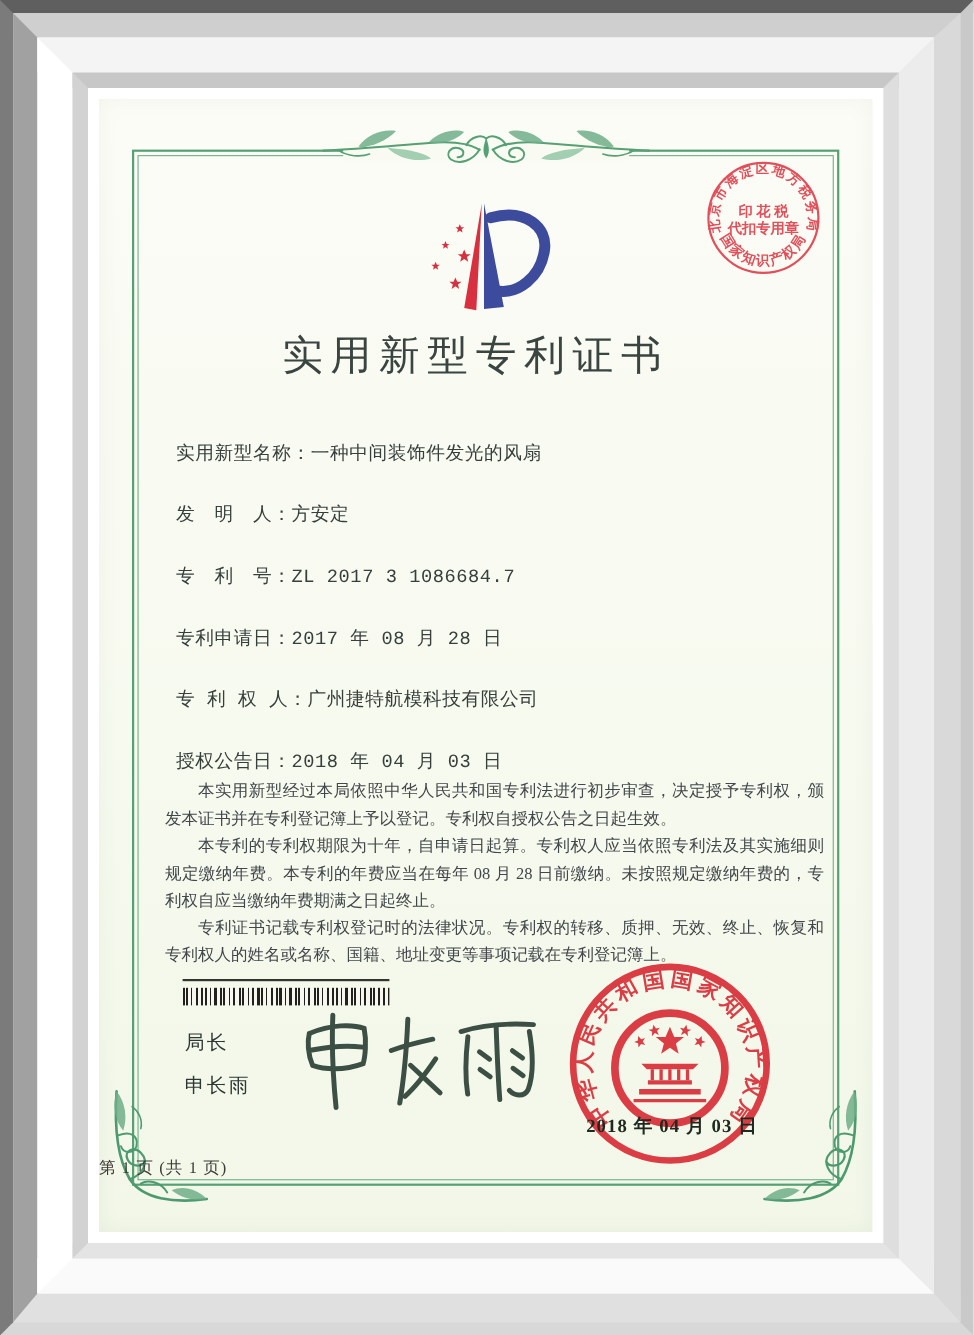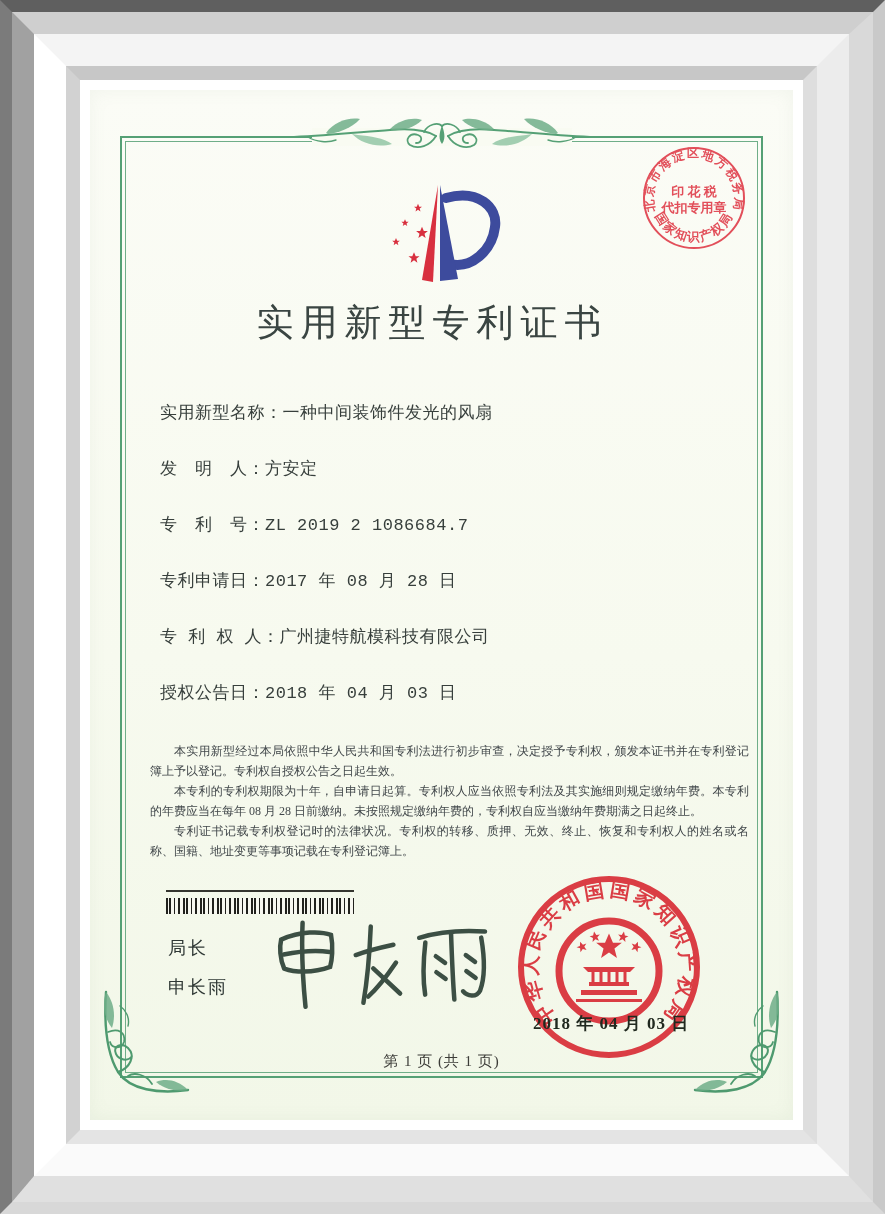--- a/index.html
+++ b/index.html
@@ -21,34 +21,34 @@
          box-shadow:inset 0 0 18px rgba(120,140,110,.08);}
   .cert-border{position:absolute;left:30px;right:30px;top:46px;bottom:42px;border:2px solid #55a075;}
   .cert-border-inner{position:absolute;inset:3px;border:1px solid #6fae88;}
   .cert-no{position:absolute;left:54px;top:96px;font-size:17px;letter-spacing:2px;color:#2f3b37;}
   .logo{position:absolute;left:290px;top:92px;}
   .tax-stamp{position:absolute;left:552px;top:56px;opacity:.92;}
   .title{position:absolute;left:0;right:18px;top:208px;text-align:center;font-size:37px;font-weight:normal;
          letter-spacing:7px;color:#3a4542;}
   .fields{position:absolute;left:70px;right:36px;top:314px;font-family:Liberation Mono, monospace;}
   .field{margin:0 0 37px 0;font-size:17px;line-height:19px;color:#373f3c;letter-spacing:.5px;white-space:nowrap;}
-  .paras{position:absolute;left:60px;right:44px;top:652px;font-size:12px;line-height:1.66;
+  .paras{position:absolute;left:60px;right:44px;top:618px;font-size:15px;line-height:1.66;
          color:#41474a;text-align:justify;}
   .paras p{margin:0;text-indent:2em;}
   .rule{position:absolute;left:76px;top:800px;width:188px;height:2px;background:#35352f;}
   .barcode{position:absolute;left:76px;top:808px;width:188px;height:16px;
     background:repeating-linear-gradient(90deg,#21211d 0 2px,#f7f7f0 2px 3px,#21211d 3px 5px,
       #f7f7f0 5px 8px,#21211d 8px 9px,#f7f7f0 9px 12px,#21211d 12px 14px,#f7f7f0 14px 17px);}
   .signer{position:absolute;left:78px;top:846px;font-size:18px;color:#2e3734;letter-spacing:2px;}
   .signer .t{margin-bottom:15px;}
   .signature{position:absolute;left:180px;top:824px;}
   .seal{position:absolute;left:424px;top:782px;z-index:2;opacity:.93;}
   .seal-date{position:absolute;left:428px;top:922px;width:186px;text-align:center;font-size:17px;
              font-weight:bold;color:#20291f;z-index:4;letter-spacing:1px;}
-  .footer{position:absolute;left:0;right:0;top:962px;text-align:center;font-size:15px;color:#3c3c38;letter-spacing:1px;}
+  .footer{position:absolute;left:0;right:0;top:962px;text-align:left;font-size:15px;color:#3c3c38;letter-spacing:1px;}
   .orn-top{position:absolute;left:50%;transform:translateX(-50%);top:22px;}
   .orn-bl{position:absolute;left:6px;bottom:22px;}
   .orn-br{position:absolute;right:6px;bottom:22px;transform:scaleX(-1);}
   svg{display:block;}
 </style>
 </head>
 <body>
 
 <div class="photo">
 
@@ -128,21 +128,21 @@
         <text x="0" y="-2" text-anchor="middle" font-size="13" font-weight="bold">印 花 税</text>
         <text x="0" y="14" text-anchor="middle" font-size="13" font-weight="bold">代扣专用章</text>
       </g>
     </svg>
 
     <div class="title">实用新型专利证书</div>
 
     <div class="fields">
       <div class="field"><span>实用新型名称：</span><span>一种中间装饰件发光的风扇</span></div>
       <div class="field"><span>发　明　人：</span><span>方安定</span></div>
-      <div class="field"><span>专　利　号：</span><span>ZL 2019 2 1086684.7</span></div>
+      <div class="field"><span>专　利　号：</span><span>ZL 2017 3 1086684.7</span></div>
       <div class="field"><span>专利申请日：</span><span>2017 年 08 月 28 日</span></div>
       <div class="field"><span>专 利 权 人：</span><span>广州捷特航模科技有限公司</span></div>
       <div class="field"><span>授权公告日：</span><span>2018 年 04 月 03 日</span></div>
     </div>
 
     <div class="paras">
       <p>本实用新型经过本局依照中华人民共和国专利法进行初步审查，决定授予专利权，颁发本证书并在专利登记簿上予以登记。专利权自授权公告之日起生效。</p>
       <p>本专利的专利权期限为十年，自申请日起算。专利权人应当依照专利法及其实施细则规定缴纳年费。本专利的年费应当在每年 08 月 28 日前缴纳。未按照规定缴纳年费的，专利权自应当缴纳年费期满之日起终止。</p>
       <p>专利证书记载专利权登记时的法律状况。专利权的转移、质押、无效、终止、恢复和专利权人的姓名或名称、国籍、地址变更等事项记载在专利登记簿上。</p>
     </div>

